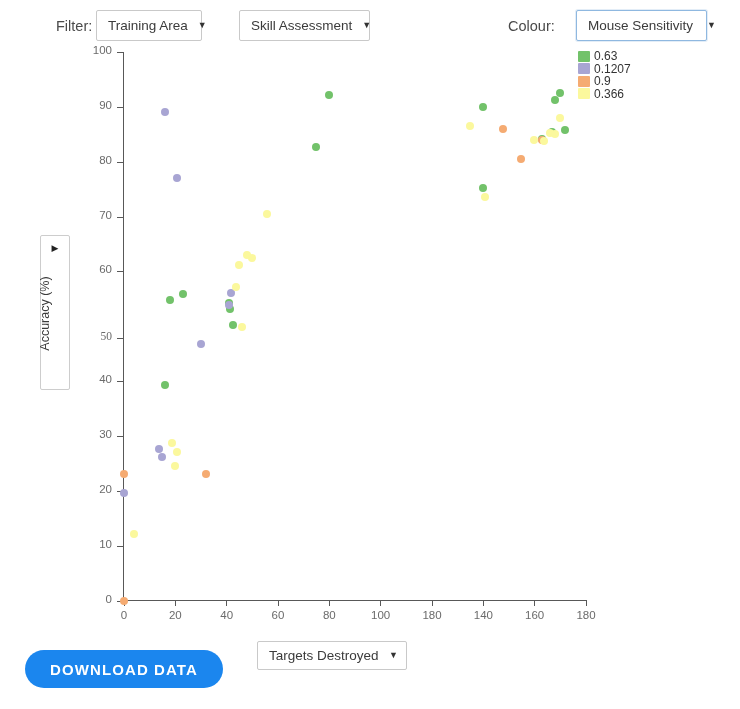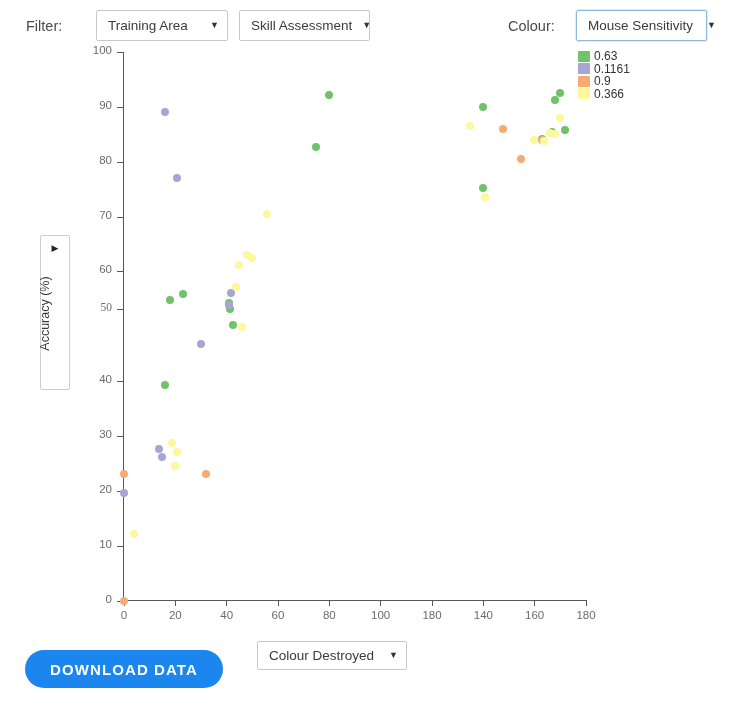--- a/index.html
+++ b/index.html
@@ -20,21 +20,21 @@
     left: 0; top: 0;
     width: 740px; height: 48px;
   }
   .tb-label {
     position: absolute;
     font-size: 14.5px;
     color: #4a4a4a;
     top: 18px;
     white-space: nowrap;
   }
-  #filter-label { left: 26px; }
+  #filter-label { left: 56px; }
   #colour-label { left: 508px; }
 
   .select-box {
     position: absolute;
     box-sizing: border-box;
     background: #fff;
     border: 1px solid #c9c9c9;
     border-radius: 2px;
     height: 31px;
     display: flex;
@@ -45,21 +45,21 @@
     cursor: pointer;
     white-space: nowrap;
   }
   .select-box .caret {
     font-size: 9px;
     color: #333;
     margin-left: auto;
     padding-left: 10px;
     line-height: 1;
   }
-  #select-training-area { left: 96px; top: 10px; width: 132px; text-align: right; }
+  #select-training-area { left: 96px; top: 10px; width: 106px; text-align: right; }
   #select-skill-assessment { left: 239px; top: 10px; width: 131px; }
   #select-colour {
     left: 576px; top: 10px; width: 131px;
     border: 1px solid #8fb8e0;
     box-shadow: 0 0 0 1px rgba(143,184,224,.25);
   }
   #select-colour .caret { margin-left: 4px; }
   #select-targets {
     left: 257px; top: 641px; width: 150px;
     height: 29px;
@@ -230,21 +230,21 @@
       </div>
       <div class="tick-y" style="top: 490.8px;">
         <span class="tick-y-label">20</span>
       </div>
       <div class="tick-y" style="top: 435.95px; text-align: right;">
         <span class="tick-y-label">30</span>
       </div>
       <div class="tick-y" style="top: 381.1px;">
         <span class="tick-y-label">40</span>
       </div>
-      <div class="tick-y" style="top: 309px; font-family: Liberation Serif, serif;">
+      <div class="tick-y" style="top: 338px; font-family: Liberation Serif, serif;">
         <span class="tick-y-label">50</span>
       </div>
       <div class="tick-y" style="top: 271.4px;">
         <span class="tick-y-label">60</span>
       </div>
       <div class="tick-y" style="top: 216.55px;">
         <span class="tick-y-label">70</span>
       </div>
       <div class="tick-y" style="top: 161.7px;">
         <span class="tick-y-label">80</span>
@@ -343,30 +343,30 @@
   <div id="y-var-text">Accuracy (%)</div>
 </div>
 
 <div id="legend">
     <div class="legend-row">
       <span class="legend-swatch" style="background: rgb(114, 194, 106);"></span>
       <span class="legend-text">0.63</span>
     </div>
     <div class="legend-row">
       <span class="legend-swatch" style="background: rgb(168, 165, 211);"></span>
-      <span class="legend-text">0.1161</span>
+      <span class="legend-text">0.1207</span>
     </div>
     <div class="legend-row">
       <span class="legend-swatch" style="background: rgb(245, 171, 114);"></span>
       <span class="legend-text">0.9</span>
     </div>
     <div class="legend-row">
       <span class="legend-swatch" style="background: rgb(251, 248, 157);"></span>
       <span class="legend-text">0.366</span>
     </div>
   </div>
 
 <button id="download-btn">DOWNLOAD DATA</button>
 
 <div id="select-targets" class="select-box">
-  <span>Colour Destroyed</span>
+  <span>Targets Destroyed</span>
   <span class="caret">▼</span>
 </div>
 
 </body></html>

